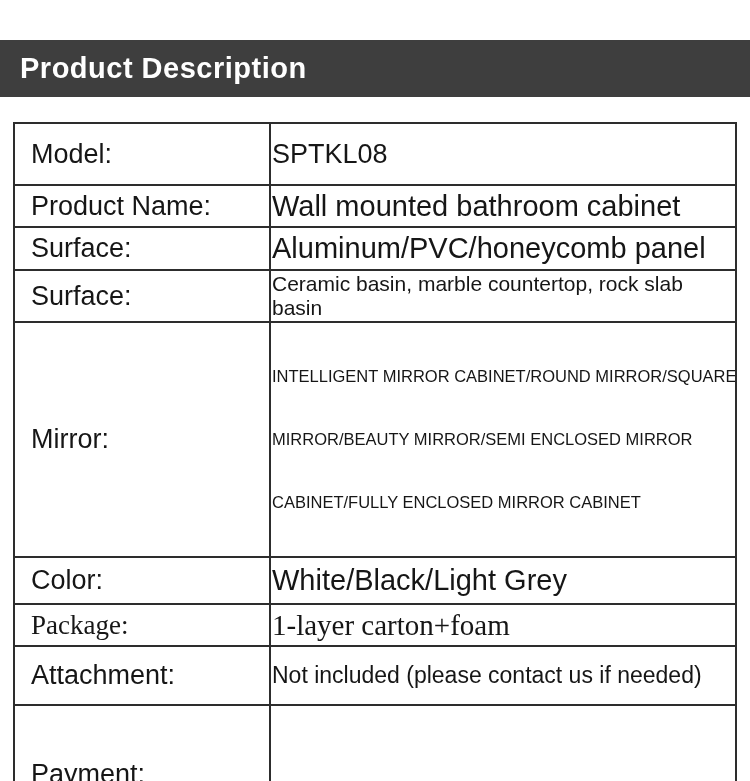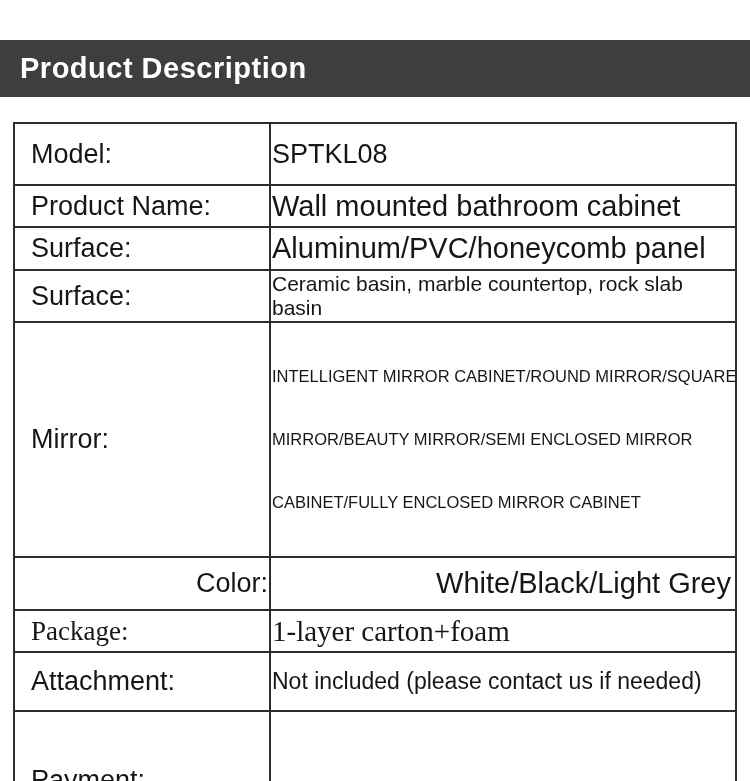--- a/index.html
+++ b/index.html
@@ -42,21 +42,21 @@
   td.value-cell {
     padding-right: 4px;
     white-space: pre-wrap;
   }
   
   tr.r-model      { height: 62px; }
   tr.r-product    { height: 42px; border-radius: 16px; }
   tr.r-material   { height: 43px; }
   tr.r-surface    { height: 46px; }
   tr.r-mirror     { height: 79px; }
-  tr.r-color      { height: 53px; text-align: right; }
+  tr.r-color      { height: 47px; }
   tr.r-oem        { height: 45px; }
   tr.r-package    { height: 42px; font-family: Liberation Serif, serif; }
   tr.r-attachment { height: 59px; }
   tr.r-payment    { height: 85px; }
   
   .v-model      { font-size: 27px; }
   .v-large      { font-size: 29px; }
   .v-surface    { font-size: 21px; }
   .v-mirror     { font-size: 16.5px; line-height: 21px; }
   .v-attachment { font-size: 23px; }

